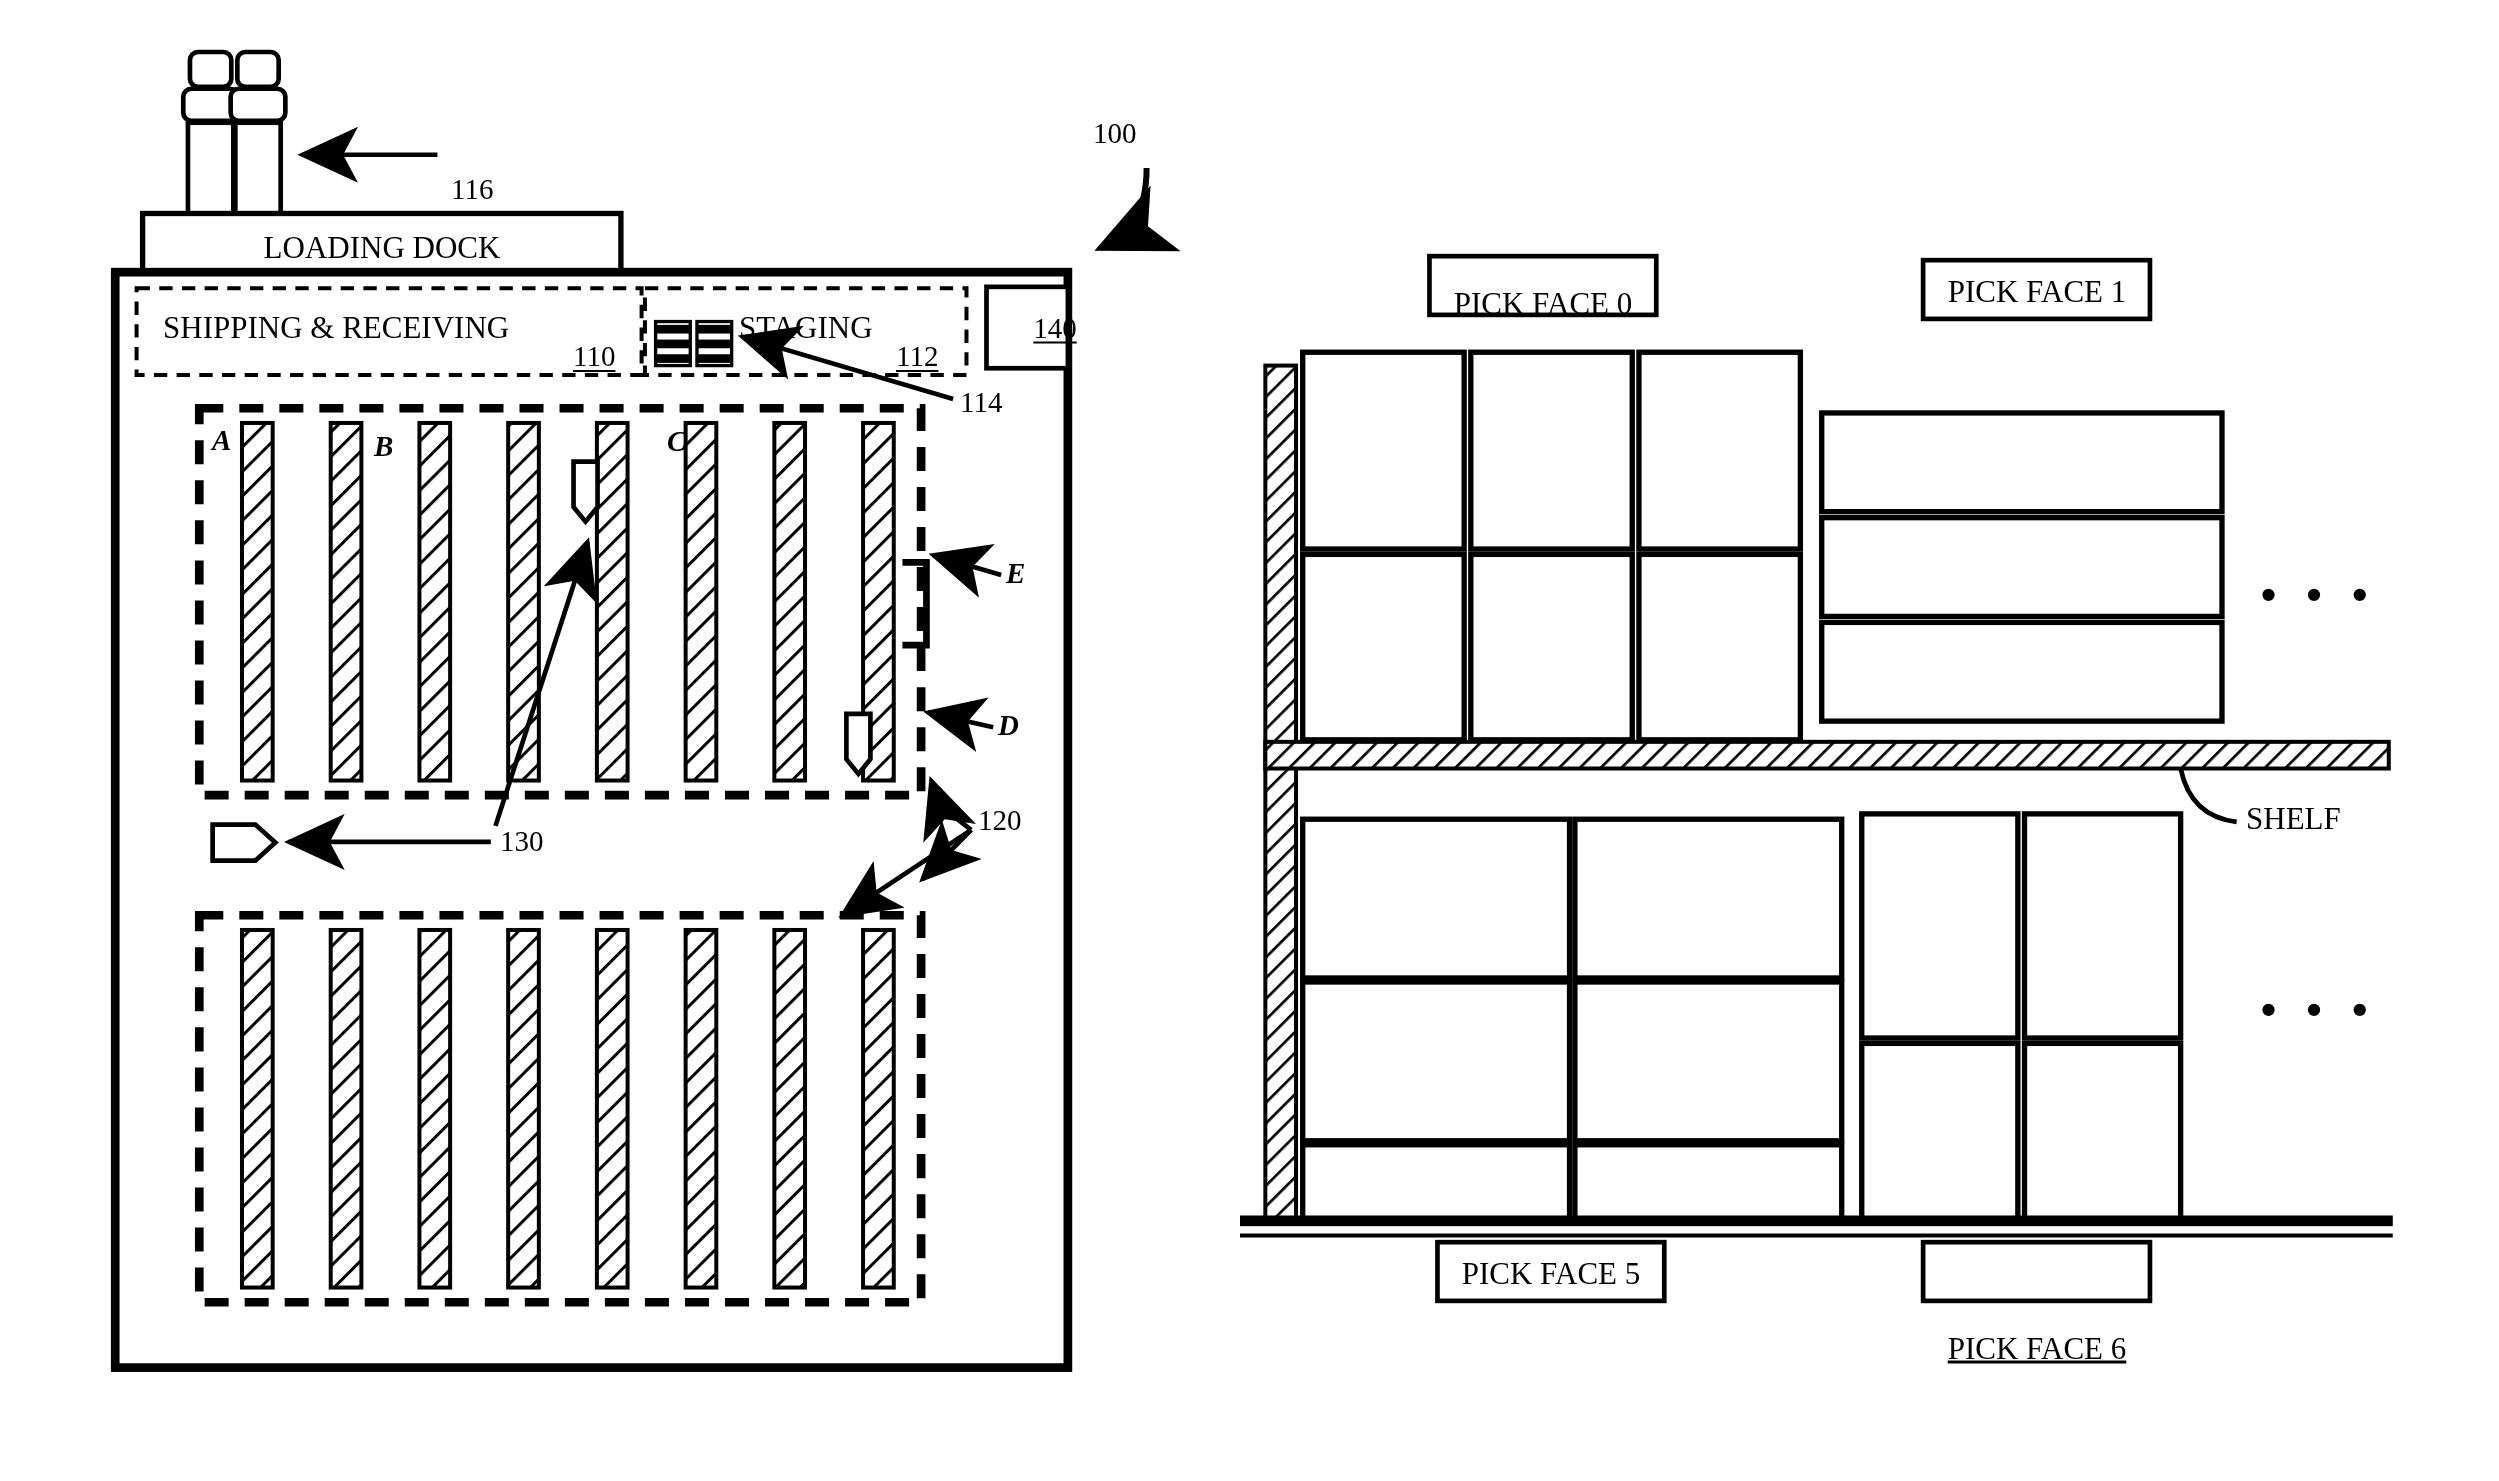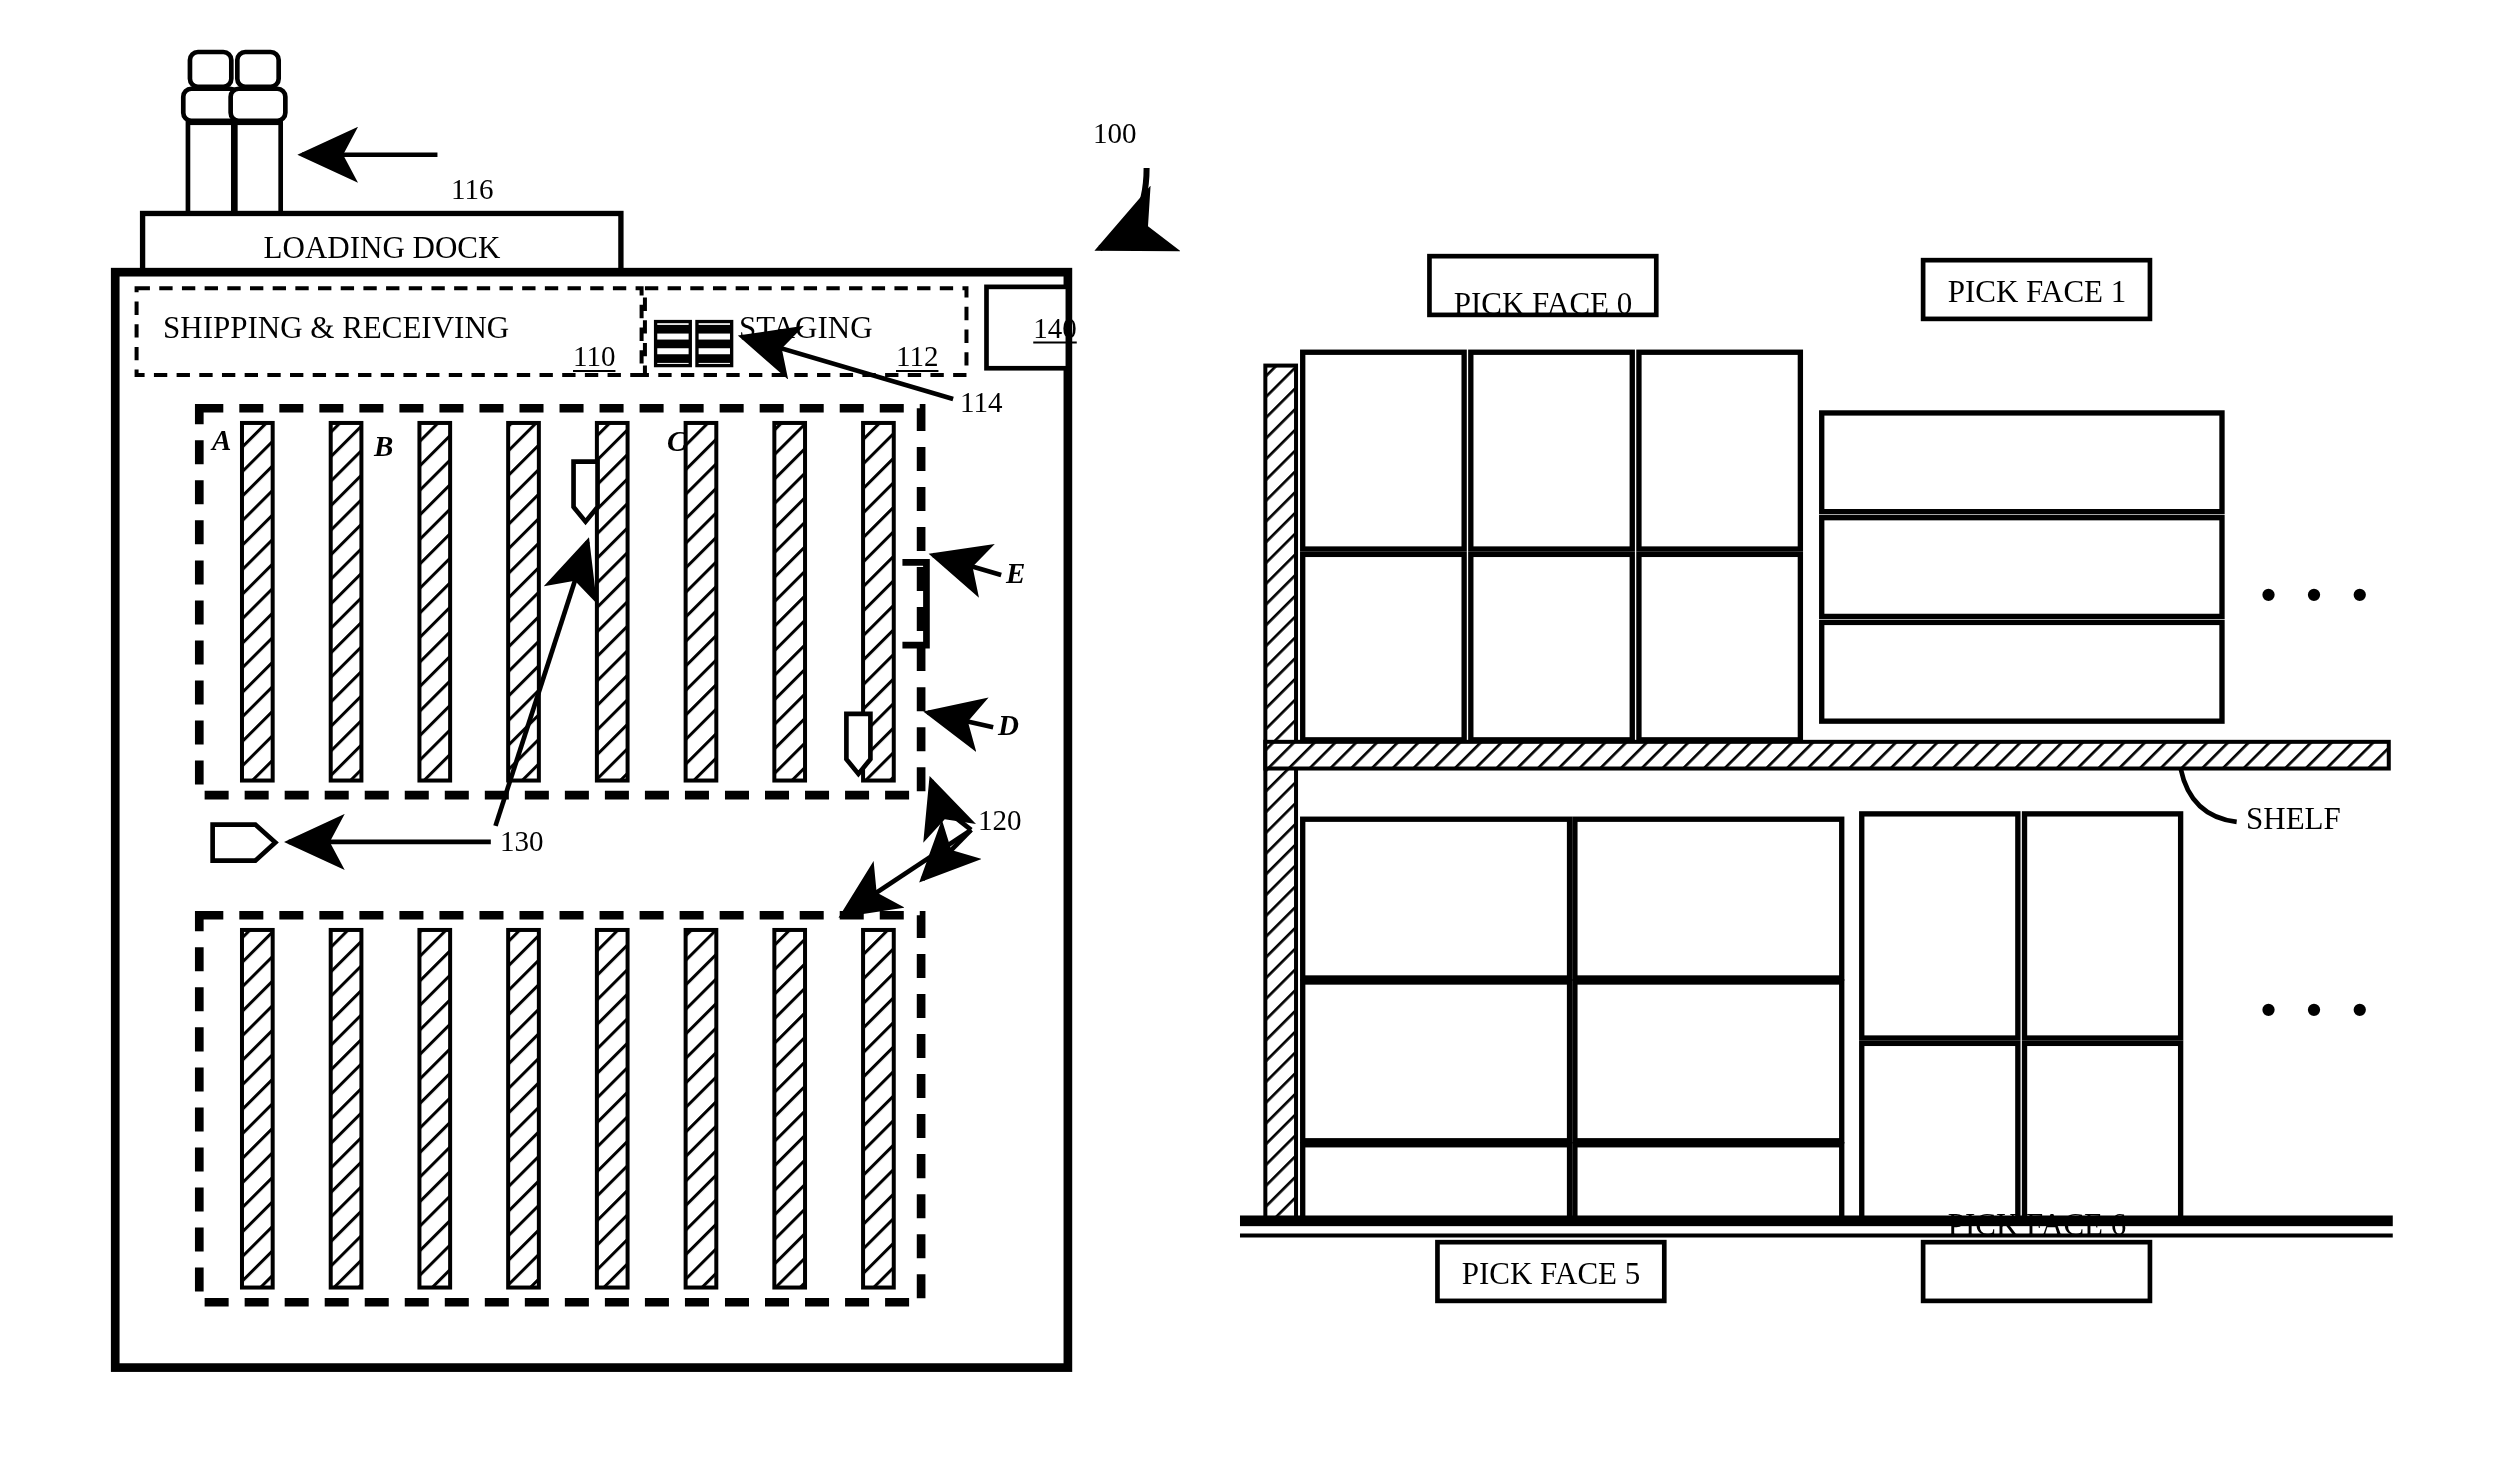--- a/index.html
+++ b/index.html
@@ -236,21 +236,21 @@
   <div class="lbl lbl-zone" style="left:1006px; top:559px;">E</div>
   <div class="lbl lbl-zone" style="left:998px; top:711px;">D</div>
 
   <div class="lbl lbl-ref" style="left:500px; top:827px;">130</div>
 
   <div class="lbl lbl-ref" style="left:978px; top:806px;">120</div>
 
   <div class="lbl lbl-pf ctr" style="left:1543px; top:287px;margin-top:16px;">PICK FACE 0</div>
   <div class="lbl lbl-pf ctr" style="left:2037px; top:291px;">PICK FACE 1</div>
   <div class="lbl lbl-pf ctr" style="left:1551px; top:1273px;">PICK FACE 5</div>
-  <div class="lbl lbl-pf ctr" style="left:2037px; top:1224px;">PICK FACE 6</div>
+  <div class="lbl lbl-pf ctr" style="left:2037px; top:1348px;text-decoration:underline;">PICK FACE 6</div>
 
   <div class="lbl lbl-pf" style="left:2246px; top:803px;">SHELF</div>
 
   <div class="dots" style="left:2261px; top:573px;">• • •</div>
   <div class="dots" style="left:2261px; top:988px;">• • •</div>
 
 </div>
 
 
 </body></html>

